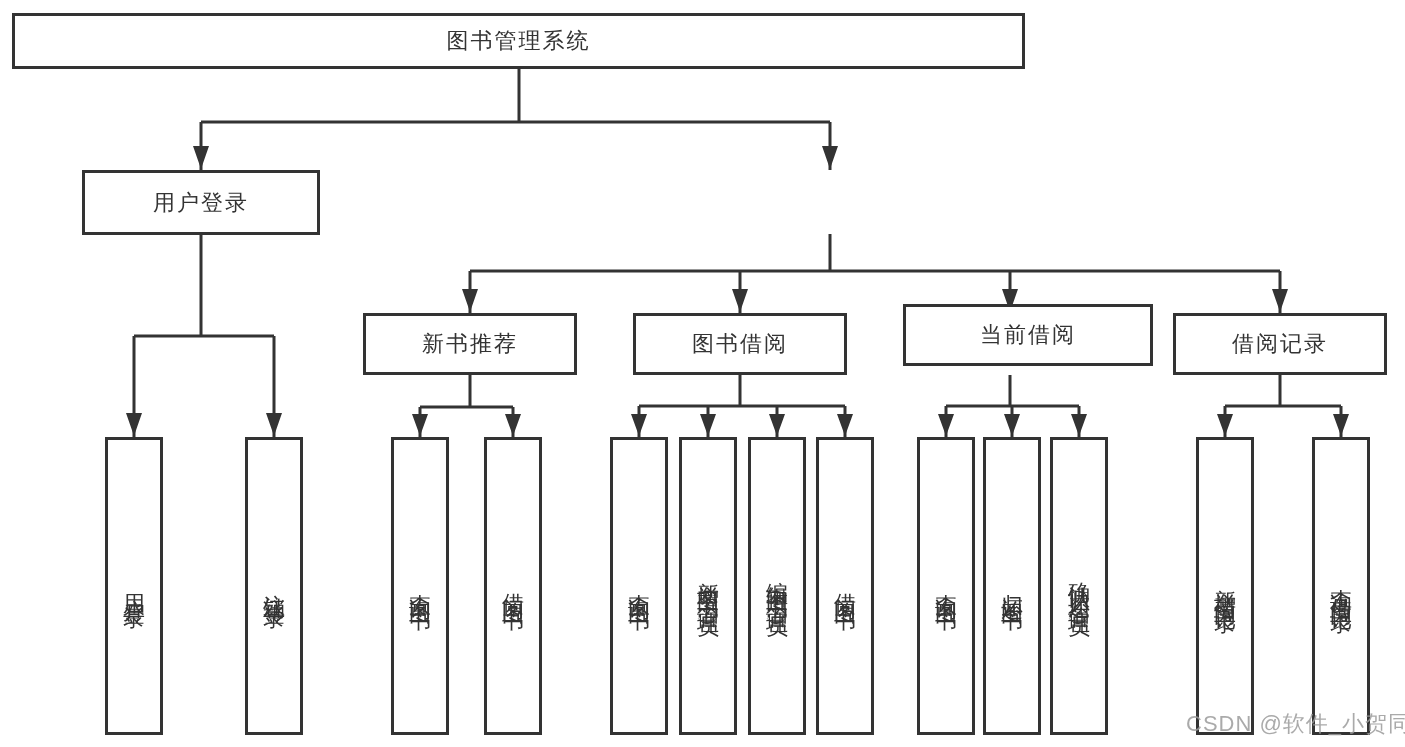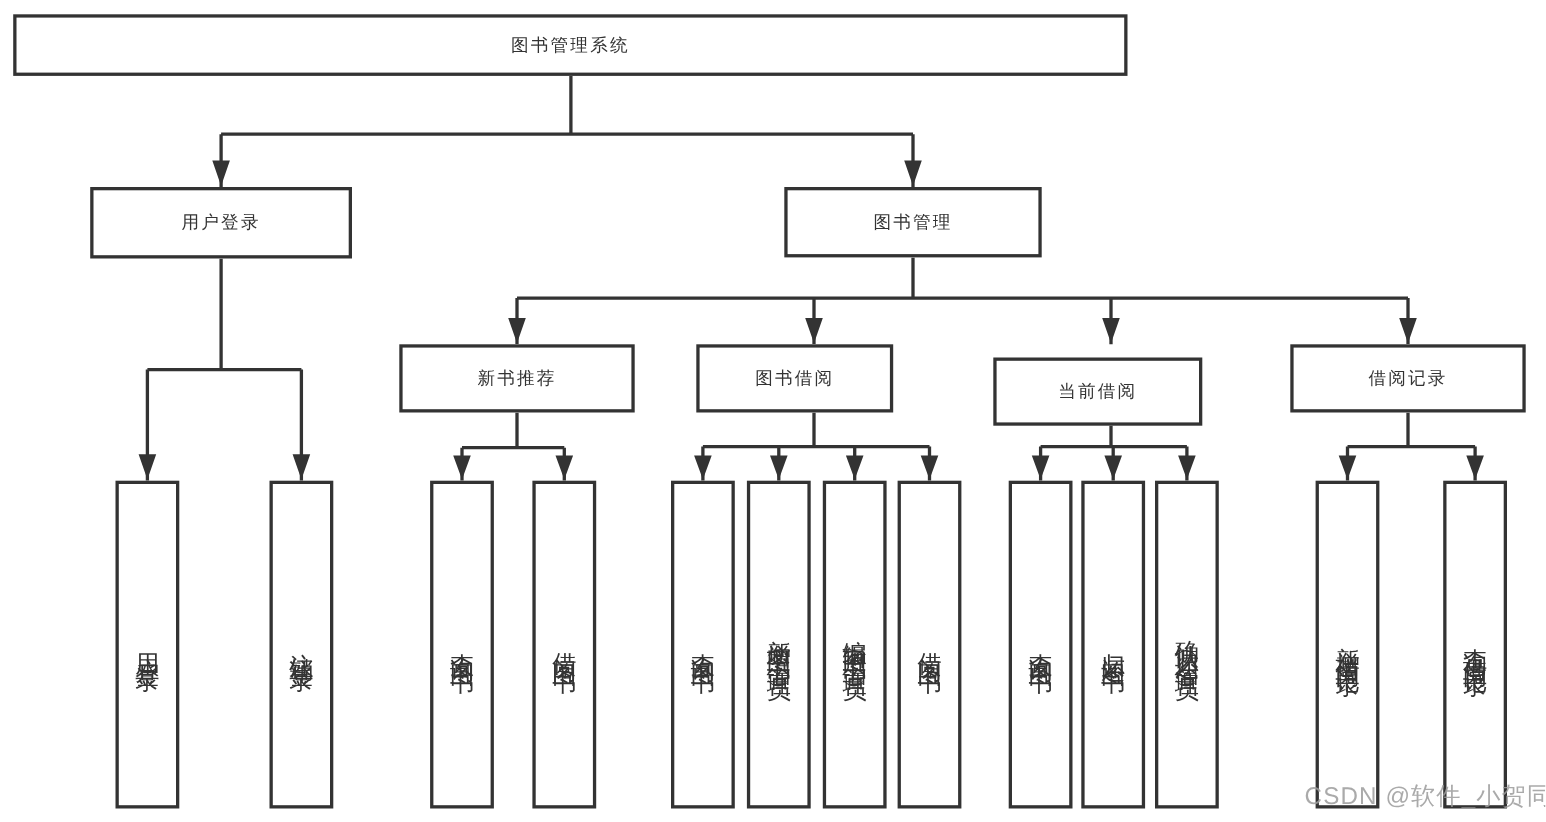--- a/index.html
+++ b/index.html
@@ -14,21 +14,21 @@
   .wires { position: absolute; left: 0; top: 0; pointer-events: none; }
   .node {
     position: absolute;
     box-sizing: border-box;
     border: 3px solid #333333;
     background: #ffffff;
     color: #333333;
     display: flex;
     align-items: center;
     justify-content: center;
-    font-size: 16px;
+    font-size: 22px;
     letter-spacing: 2px;
     z-index: 2;
     white-space: nowrap;
   }
   .leaf {
     writing-mode: vertical-rl;
     text-orientation: mixed;
     letter-spacing: 5px;
     font-size: 22px;
     white-space: normal;
@@ -73,25 +73,24 @@
       M462 289H478L470 312Z M732 289H748L740 312Z M1002 289H1018L1010 312Z M1272 289H1288L1280 312Z
       M412 414H428L420 436Z M505 414H521L513 436Z
       M631 414H647L639 436Z M700 414H716L708 436Z M769 414H785L777 436Z M837 414H853L845 436Z
       M938 414H954L946 436Z M1004 414H1020L1012 436Z M1071 414H1087L1079 436Z
       M1217 414H1233L1225 436Z M1333 414H1349L1341 436Z"></path>
   </svg>
 
   <div class="node" style="left:12px; top:13px; width:1013px; height:56px;">图书管理系统</div>
 
   <div class="node" style="left:82px; top:170px; width:238px; height:65px;">用户登录</div>
-  <div class="node" style="left:713px; top:170px; width:234px; height:64px;">图书管理</div>
 
   <div class="node" style="left:363px; top:313px; width:214px; height:62px;font-family:Liberation Mono, monospace;">新书推荐</div>
-  <div class="node" style="left:633px; top:313px; width:179px; height:62px;">图书借阅</div>
-  <div class="node" style="left:903px; top:325px; width:190px; height:62px;">当前借阅</div>
+  <div class="node" style="left:633px; top:313px; width:214px; height:62px;">图书借阅</div>
+  <div class="node" style="left:903px; top:304px; width:250px; height:62px;">当前借阅</div>
   <div class="node" style="left:1173px; top:313px; width:214px; height:62px;text-align:center;">借阅记录</div>
 
   <div class="node leaf" style="left:105px; top:437px; width:58px; height:298px;">用户登录</div>
   <div class="node leaf" style="left:245px; top:437px; width:58px; height:298px;">注销登录</div>
 
   <div class="node leaf" style="left:391px; top:437px; width:58px; height:298px;">查询图书</div>
   <div class="node leaf" style="left:484px; top:437px; width:58px; height:298px;">借阅图书</div>
 
   <div class="node leaf" style="left:610px; top:437px; width:58px; height:298px;">查询图书</div>
   <div class="node leaf" style="left:679px; top:437px; width:58px; height:298px;">新增图书（管理员）</div>

